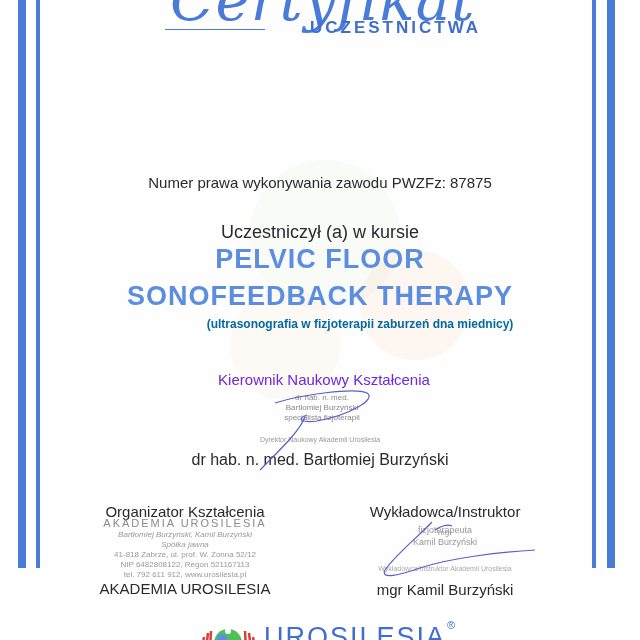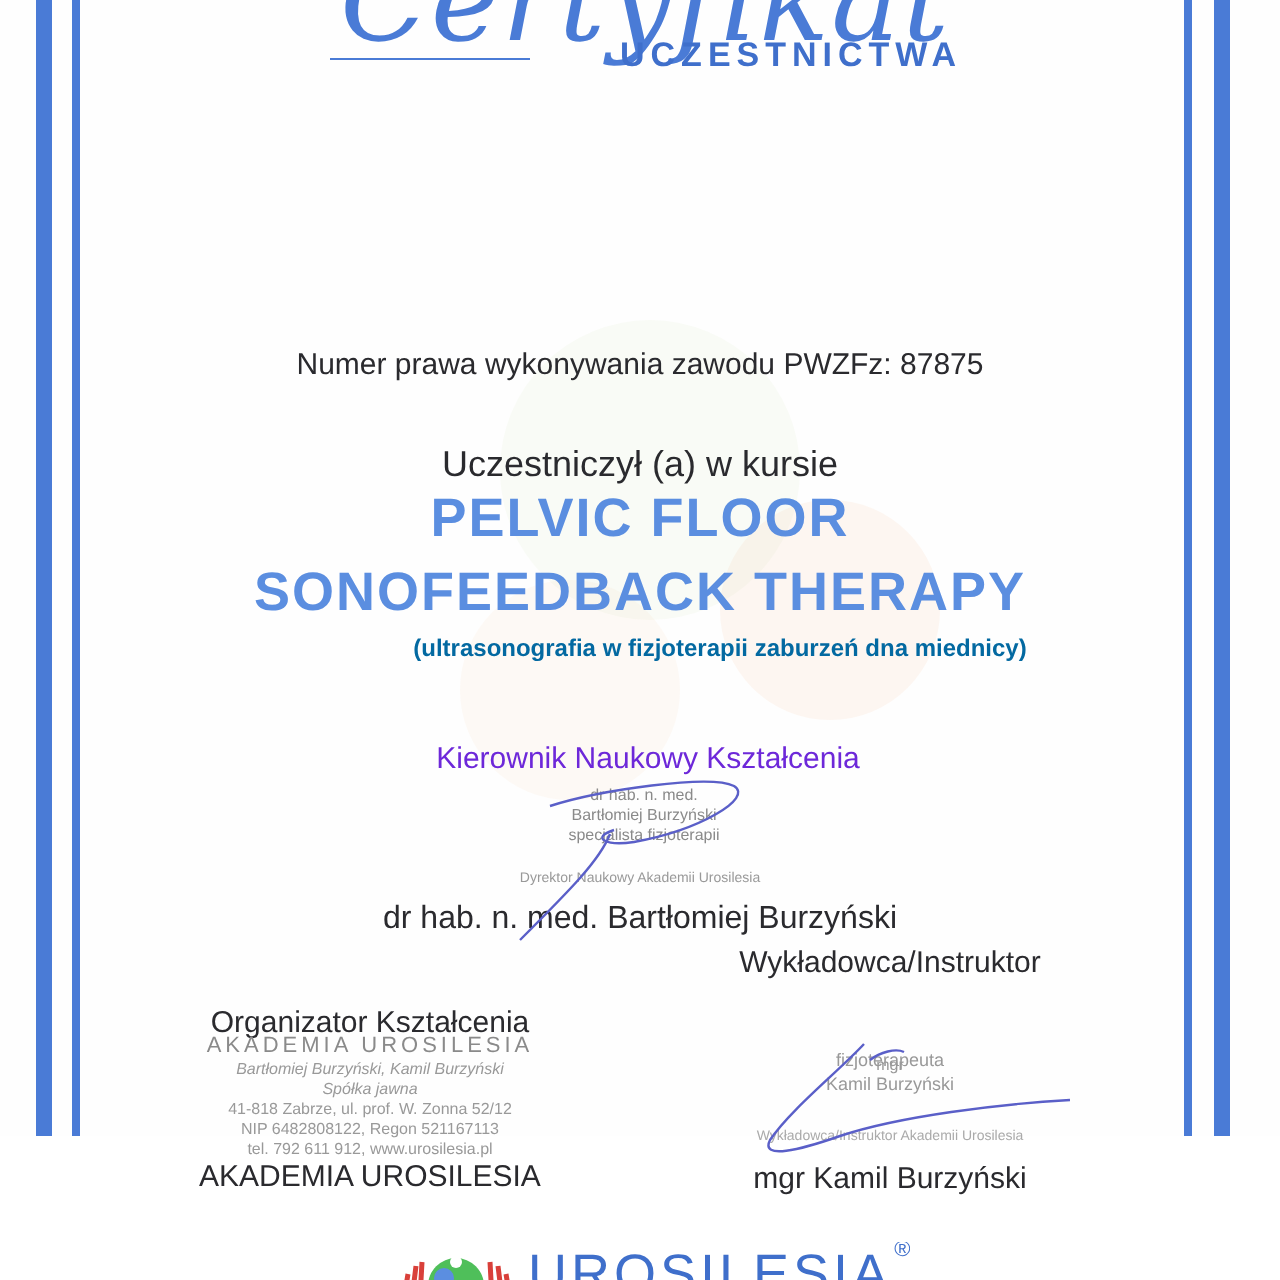--- a/index.html
+++ b/index.html
@@ -253,21 +253,21 @@
     <div class="org-stamp-title" style="top:517px;">AKADEMIA UROSILESIA</div>
     <div class="org-stamp-line" style="top:530px; font-style:italic;">Bartłomiej Burzyński, Kamil Burzyński</div>
     <div class="org-stamp-line" style="top:540px;font-style:italic;">Spółka jawna</div>
     <div class="org-stamp-line" style="top:550px;">41-818 Zabrze, ul. prof. W. Zonna 52/12</div>
     <div class="org-stamp-line" style="top:560px;">NIP 6482808122, Regon 521167113</div>
     <div class="org-stamp-line" style="top:570px;">tel. 792 611 912, www.urosilesia.pl</div>
     <div class="col-name" style="top:580px;">AKADEMIA UROSILESIA</div>
   </div>
 
   <div class="col col-right">
-    <div class="col-label" style="top:473px;text-align:center;">Wykładowca/Instruktor</div>
+    <div class="col-label" style="top:503px;text-align:center;">Wykładowca/Instruktor</div>
     <div class="org-stamp-line" style="top:528px;">mgr</div>
     <div class="org-stamp-line" style="top:537px; font-size:9px;">Kamil Burzyński</div>
     <div class="org-stamp-line" style="top:525px; font-size:9px;">fizjoterapeuta</div>
     <div class="org-stamp-line" style="top:565px; font-size:7px; color:#aaa;">Wykładowca/Instruktor Akademii Urosilesia</div>
     <div class="col-name" style="top:581px;">mgr Kamil Burzyński</div>
   </div>
 
   <svg class="signature" style="left:380px; top:520px;" width="160" height="65" viewBox="0 0 160 65">
     <path d="M 52 2 C 40 15, 15 35, 5 50 C 0 60, 20 55, 40 48 C 70 38, 120 32, 155 30 M 55 10 C 60 6, 68 4, 72 6" fill="none" stroke="#5a5fc8" stroke-width="1.2"></path>
   </svg>

